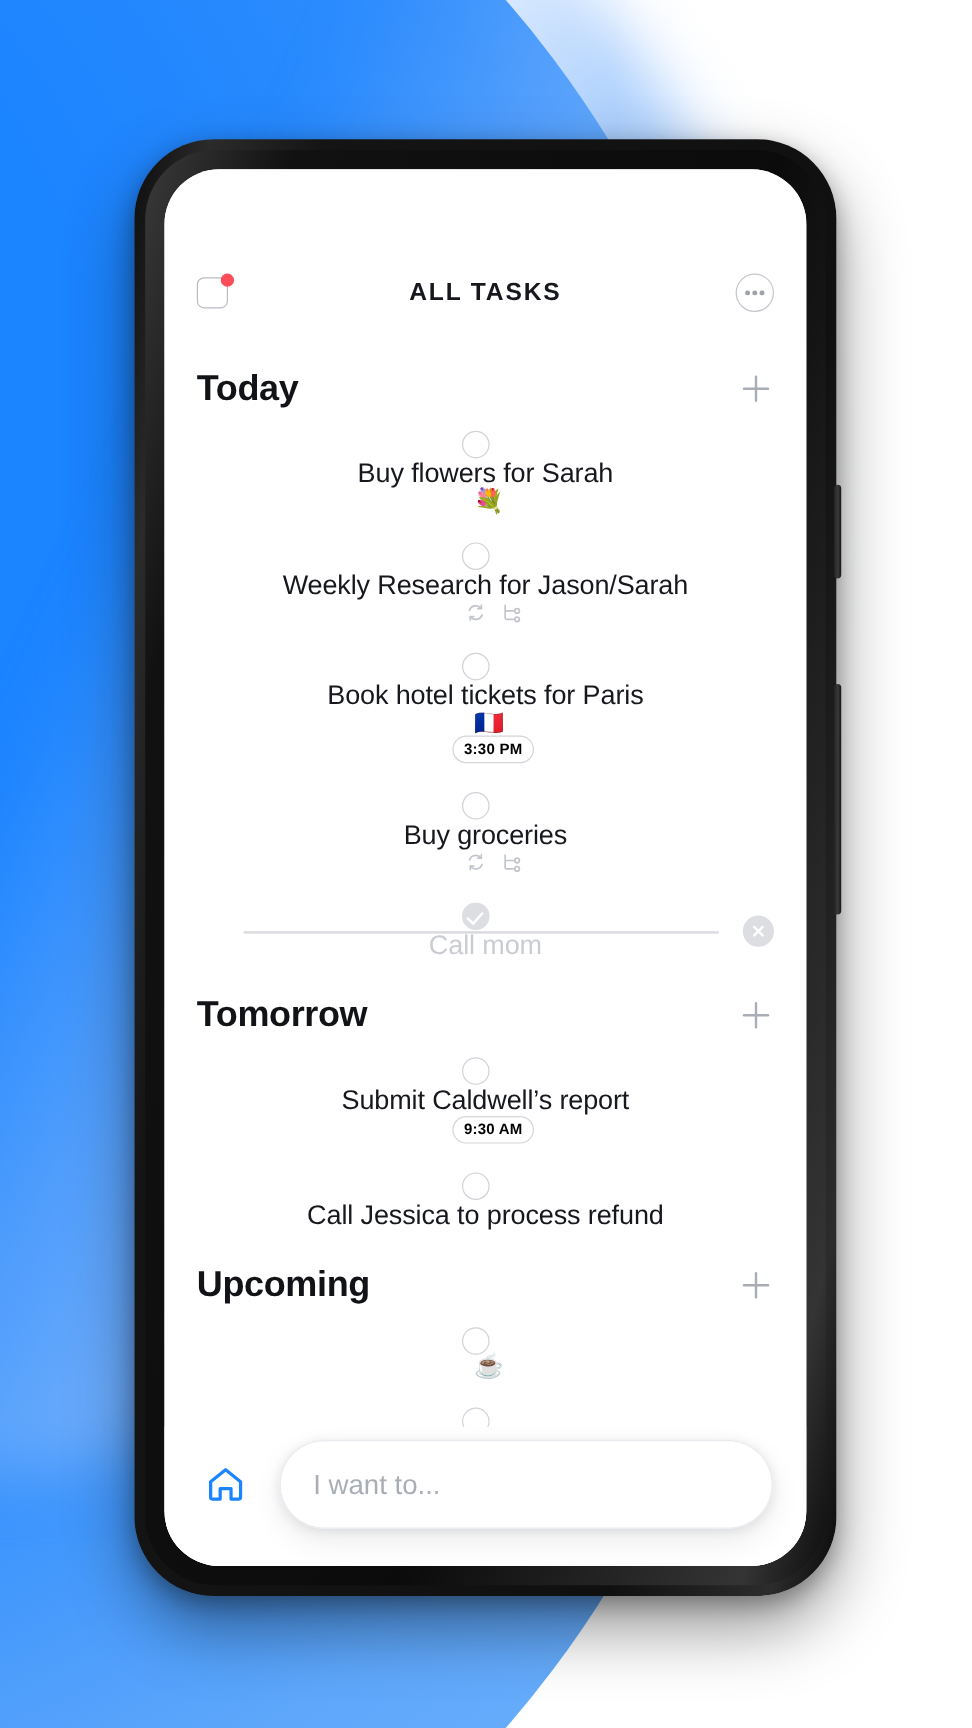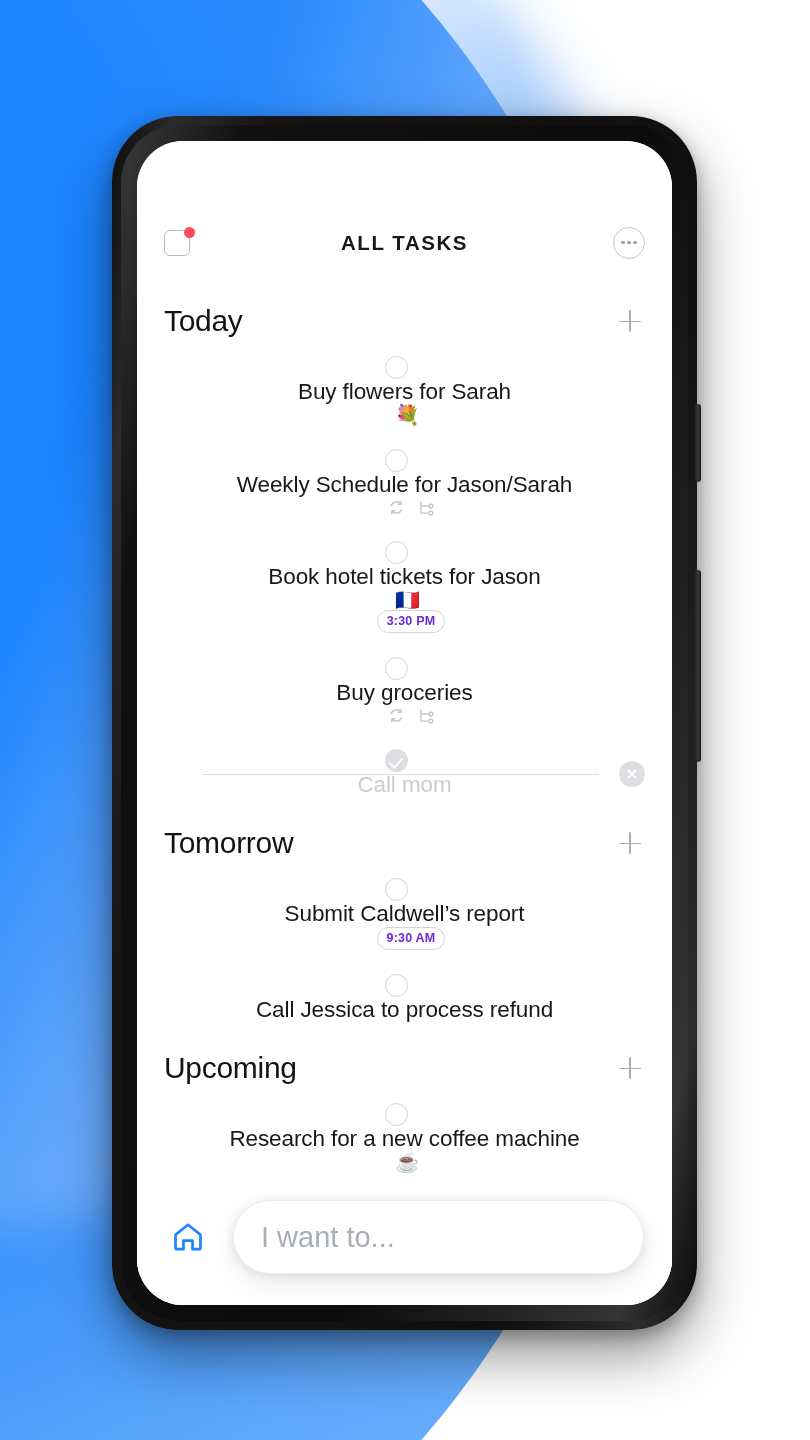--- a/index.html
+++ b/index.html
@@ -192,21 +192,21 @@
 
   
   .section-head {
     display: flex;
     align-items: center;
     justify-content: space-between;
     padding: 16px 0 6px 0;
   }
   .section-title {
     font-size: 30px;
-    font-weight: 400;
+    font-weight: 700;
     color: #111317;
     letter-spacing: -0.3px;
   }
   .plus-btn {
     width: 30px; height: 30px;
     position: relative;
     flex: 0 0 auto;
   }
   .plus-btn::before, .plus-btn::after {
     content: "";
@@ -307,21 +307,21 @@
   }
   .meta svg { display: block; }
 
   .time-chip {
     margin-left: 13px;
     border: 1.4px solid #d2d5da;
     border-radius: 20px;
     padding: 3px 9px 4px;
     font-size: 12.5px;
     font-weight: 700;
-    color: #6d28d9;
+    color: #000000;
     letter-spacing: 0.2px;
     white-space: nowrap;
     text-align: center;
   }
 
   
   .bottom-bar {
     flex: 0 0 auto;
     height: 116px;
     padding: 0 28px 20px 28px;
@@ -351,21 +351,21 @@
     display: flex;
     align-items: center;
     padding: 0 28px;
   }
   .composer-input {
     border: 0;
     outline: 0;
     width: 100%;
     background: transparent;
     font-family: "Liberation Sans", sans-serif;
-    font-size: 29px;
+    font-size: 23px;
     color: #16181d;
   }
   .composer-input::placeholder { color: #a9adb4; }
 </style>
 </head>
 <body>
 
 <div class="bg-root">
   <div class="bg-blob"></div>
   <div class="bg-blob-soft"></div>
@@ -403,21 +403,21 @@
             <div class="section-title">Today</div>
             <div class="plus-btn"></div>
           </div>
           <div class="task">
             <div class="checkbox"></div>
             <span class="task-text">Buy flowers for Sarah</span>
             <span class="task-emoji">💐</span>
           </div>
           <div class="task">
             <div class="checkbox"></div>
-            <span class="task-text">Weekly Schedule for Jason/Sarah</span>
+            <span class="task-text">Weekly Research for Jason/Sarah</span>
             <div class="meta">
               <span>
                 <svg width="19" height="19" viewBox="0 0 24 24" fill="none" stroke="#c2c5cb" stroke-width="1.8" stroke-linecap="round" stroke-linejoin="round">
                   <path d="M17.5 7.5A7 7 0 0 0 5.4 9.6"></path>
                   <path d="M6.5 16.5a7 7 0 0 0 12.1-2.1"></path>
                   <path d="M17.8 4.2v3.6h-3.6"></path>
                   <path d="M6.2 19.8v-3.6h3.6"></path>
                 </svg>
               </span>
               <span>
@@ -425,21 +425,21 @@
                   <path d="M5 4.5v13a1.6 1.6 0 0 0 1.6 1.6h7.2"></path>
                   <path d="M6.6 10.2h7.2"></path>
                   <circle cx="17.6" cy="10.2" r="2.4"></circle>
                   <circle cx="17.6" cy="19.1" r="2.4"></circle>
                 </svg>
               </span>
             </div>
           </div>
           <div class="task">
             <div class="checkbox"></div>
-            <span class="task-text">Book hotel tickets for Jason</span>
+            <span class="task-text">Book hotel tickets for Paris</span>
             <span class="task-emoji">🇫🇷</span>
             <span class="time-chip">3:30 PM</span>
           </div>
           <div class="task">
             <div class="checkbox"></div>
             <span class="task-text">Buy groceries</span>
             <div class="meta">
               <span>
                 <svg width="19" height="19" viewBox="0 0 24 24" fill="none" stroke="#c2c5cb" stroke-width="1.8" stroke-linecap="round" stroke-linejoin="round">
                   <path d="M17.5 7.5A7 7 0 0 0 5.4 9.6"></path>
@@ -476,21 +476,20 @@
           <div class="task">
             <div class="checkbox"></div>
             <span class="task-text">Call Jessica to process refund</span>
           </div>
           <div class="section-head">
             <div class="section-title">Upcoming</div>
             <div class="plus-btn"></div>
           </div>
           <div class="task">
             <div class="checkbox"></div>
-            <span class="task-text">Research for a new coffee machine</span>
             <span class="task-emoji">☕</span>
           </div>
           <div class="task">
             <div class="checkbox"></div>
           </div>
         </div>
 
       <div class="bottom-bar">
         <div class="home-btn">
           <svg width="34" height="34" viewBox="0 0 24 24" fill="none" stroke="#1b84ff" stroke-width="1.9" stroke-linecap="round" stroke-linejoin="round">

